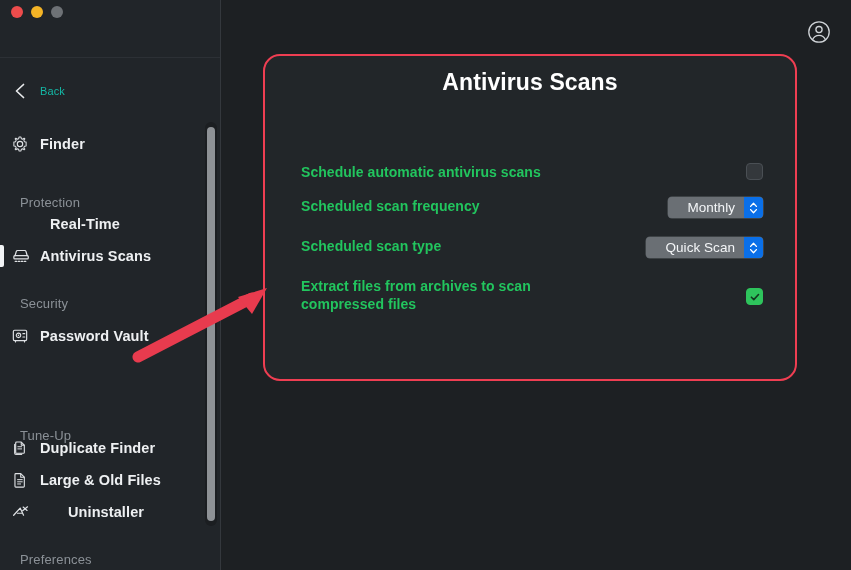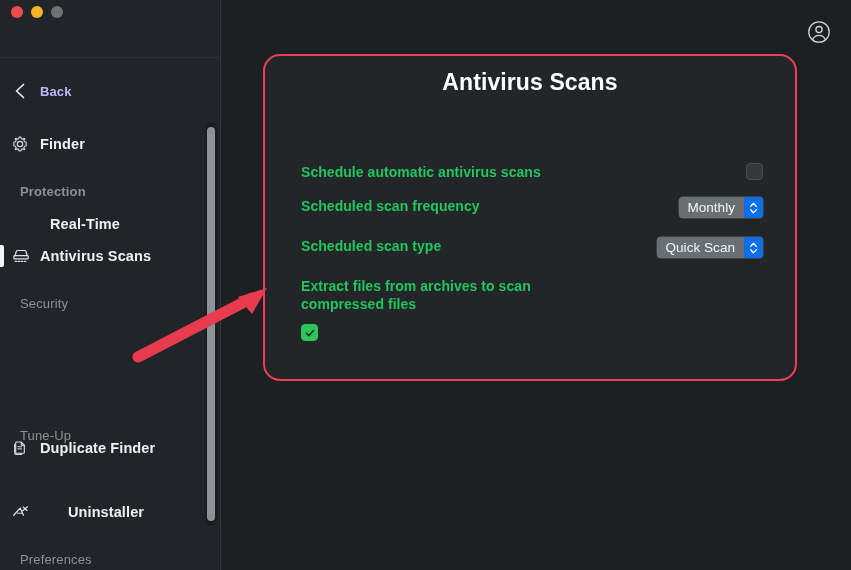--- a/index.html
+++ b/index.html
@@ -56,23 +56,23 @@
     display: flex;
     align-items: center;
     cursor: pointer;
   }
   #back-row .chev {
     width: 40px;
     display: flex; align-items: center; justify-content: center;
     color: #e8eaec;
   }
   #back-row .lbl {
-    font-size: 13px;
-    font-weight: bold;
-    color: #c4b5fd;
+    font-size: 11px;
+    font-weight: normal;
+    color: #14b8a6;
     letter-spacing: 0.1px;
   }
 
   .nav-item {
     position: absolute;
     left: 0;
     width: 220px;
     height: 30px;
     display: flex;
     align-items: center;
@@ -214,21 +214,21 @@
     height: 21px;
     border-radius: 4px;
     overflow: hidden;
     background: #6a6f74;
     cursor: pointer;
     box-shadow: 0 0 0 0.5px #595e63;
   }
   .popup .txt {
     display: flex;
     align-items: center;
-    padding: 0 9px 0 8px;
+    padding: 0 9px 0 19px;
     font-size: 13.5px;
     color: #f4f6f8;
     white-space: nowrap;
     letter-spacing: 0.05px;
   }
   .popup .arrows {
     width: 19px;
     background: #0a6fe8;
     display: flex;
     align-items: center;
@@ -271,55 +271,77 @@
     <div class="nav-item" style="top:129px;">
       <span class="ico">
         <svg width="18" height="18" viewBox="0 0 20 20" fill="none">
           <circle cx="10" cy="10" r="3" stroke="currentColor" stroke-width="1.3"></circle>
           <path d="M10 2.2 L11.1 2.2 L11.45 4.05 A6.2 6.2 0 0 1 13.1 4.75 L14.6 3.6 L15.4 4.4 L14.25 5.9 A6.2 6.2 0 0 1 14.95 7.55 L16.8 7.9 L16.8 9 L16.8 11 L16.8 12.1 L14.95 12.45 A6.2 6.2 0 0 1 14.25 14.1 L15.4 15.6 L14.6 16.4 L13.1 15.25 A6.2 6.2 0 0 1 11.45 15.95 L11.1 17.8 L10 17.8 L8.9 17.8 L8.55 15.95 A6.2 6.2 0 0 1 6.9 15.25 L5.4 16.4 L4.6 15.6 L5.75 14.1 A6.2 6.2 0 0 1 5.05 12.45 L3.2 12.1 L3.2 11 L3.2 9 L3.2 7.9 L5.05 7.55 A6.2 6.2 0 0 1 5.75 5.9 L4.6 4.4 L5.4 3.6 L6.9 4.75 A6.2 6.2 0 0 1 8.55 4.05 L8.9 2.2 Z" stroke="currentColor" stroke-width="1.15" stroke-linejoin="round"></path>
         </svg>
       </span>
       <span class="lbl">Finder</span>
     </div>
 
-    <div class="nav-group" style="top:184px;font-weight:bold;">Protection</div>
+    <div class="nav-group" style="top:195px;">Protection</div>
 
     <div class="nav-item no-icon" style="top:209px;">
       <span class="lbl">Real-Time</span>
     </div>
 
     <div id="sel-indicator"></div>
     <div class="nav-item" style="top:241px;">
       <span class="ico">
         <svg width="19" height="18" viewBox="0 0 20 19" fill="none">
           <path d="M4.2 9.2 L5.6 4.6 A1.3 1.3 0 0 1 6.85 3.7 L14.5 3.7 A1.3 1.3 0 0 1 15.75 4.6 L17.1 9.2" stroke="currentColor" stroke-width="1.3" stroke-linejoin="round" stroke-linecap="round"></path>
           <rect x="3" y="9.2" width="15.2" height="3.4" rx="1" stroke="currentColor" stroke-width="1.3"></rect>
           <path d="M4.4 15.2 h1.6 M7.6 15.2 h1.6 M10.8 15.2 h1.6 M14 15.2 h1.6" stroke="currentColor" stroke-width="1.25" stroke-linecap="round"></path>
         </svg>
       </span>
       <span class="lbl">Antivirus Scans</span>
     </div>
 
     <div class="nav-group" style="top:296px;">Security</div>
 
+    <div class="nav-item" style="top:321px;">
+      <span class="ico">
+        <svg width="18" height="18" viewBox="0 0 20 20" fill="none">
+          <rect x="2.6" y="3.6" width="14.8" height="11.5" rx="1.4" stroke="currentColor" stroke-width="1.3"></rect>
+          <circle cx="8.3" cy="9.3" r="2.5" stroke="currentColor" stroke-width="1.2"></circle>
+          <circle cx="8.3" cy="9.3" r="0.85" fill="currentColor"></circle>
+          <path d="M13.2 7.4 h2.1 M13.2 11.2 h2.1" stroke="currentColor" stroke-width="1.2" stroke-linecap="round"></path>
+          <path d="M5 15.1 v1.6 M15 15.1 v1.6" stroke="currentColor" stroke-width="1.3" stroke-linecap="round"></path>
+        </svg>
+      </span>
+      <span class="lbl">Password Vault</span>
+    </div>
 
     <div class="nav-group" style="top:428px;">Tune-Up</div>
 
     <div class="nav-item" style="top:433px;">
       <span class="ico">
         <svg width="18" height="18" viewBox="0 0 20 20" fill="none">
           <path d="M6.2 3.4 h5.2 l3.4 3.4 v8.1 a1 1 0 0 1 -1 1 h-7.6 a1 1 0 0 1 -1 -1 v-10.5 a1 1 0 0 1 1 -1 z" stroke="currentColor" stroke-width="1.25" stroke-linejoin="round"></path>
           <path d="M11.4 3.4 v3.4 h3.4" stroke="currentColor" stroke-width="1.2" stroke-linejoin="round"></path>
           <path d="M4 6 v9.6 a1.5 1.5 0 0 0 1.5 1.5 h6.4" stroke="currentColor" stroke-width="1.2" stroke-linecap="round" opacity="0.95"></path>
           <path d="M7.6 8.6 h4.2 M7.6 11 h4.2" stroke="currentColor" stroke-width="1.1" stroke-linecap="round"></path>
         </svg>
       </span>
       <span class="lbl">Duplicate Finder</span>
     </div>
 
+    <div class="nav-item" style="top:465px;">
+      <span class="ico">
+        <svg width="18" height="18" viewBox="0 0 20 20" fill="none">
+          <path d="M5.4 2.9 h5.4 l4 4 v10 a1 1 0 0 1 -1 1 h-8.4 a1 1 0 0 1 -1 -1 v-13 a1 1 0 0 1 1 -1 z" stroke="currentColor" stroke-width="1.25" stroke-linejoin="round"></path>
+          <path d="M10.8 2.9 v4 h4" stroke="currentColor" stroke-width="1.2" stroke-linejoin="round"></path>
+          <path d="M7.3 9.6 h5.2 M7.3 12 h5.2 M7.3 14.4 h3.4" stroke="currentColor" stroke-width="1.1" stroke-linecap="round"></path>
+        </svg>
+      </span>
+      <span class="lbl">Large &amp; Old Files</span>
+    </div>
 
     <div class="nav-item" style="top:497px;gap:28px;">
       <span class="ico">
         <svg width="19" height="18" viewBox="0 0 20 20" fill="none">
           <path d="M2.4 13.6 L9.6 5.6 L13.4 13.6" stroke="currentColor" stroke-width="1.35" stroke-linejoin="round" stroke-linecap="round"></path>
           <path d="M6.6 11.4 h5" stroke="currentColor" stroke-width="1.25" stroke-linecap="round"></path>
           <path d="M12.4 8.6 L17.8 4.2" stroke="currentColor" stroke-width="1.35" stroke-linecap="round"></path>
           <path d="M12.9 4.5 L17.3 8.3" stroke="currentColor" stroke-width="1.35" stroke-linecap="round"></path>
         </svg>
       </span>
@@ -376,21 +398,21 @@
           <span class="arrows">
             <svg width="9" height="14" viewBox="0 0 9 14" fill="none">
               <path d="M1.6 5.4 L4.5 2.3 L7.4 5.4" stroke="currentColor" stroke-width="1.35" stroke-linecap="round" stroke-linejoin="round"></path>
               <path d="M1.6 8.6 L4.5 11.7 L7.4 8.6" stroke="currentColor" stroke-width="1.35" stroke-linecap="round" stroke-linejoin="round"></path>
             </svg>
           </span>
         </div>
       </div>
     </div>
 
-    <div class="row" style="top:221px;flex-direction:column;">
+    <div class="row" style="top:221px;">
       <div class="label" style="max-width:250px;">Extract files from archives to scan compressed files</div>
       <div class="ctrl-wrap" style="padding-top:11px;">
         <div class="cbx on">
           <svg width="12" height="12" viewBox="0 0 12 12" fill="none">
             <path d="M2.4 6.2 L4.8 8.6 L9.5 3.5" stroke="#12381f" stroke-width="1.6" stroke-linecap="round" stroke-linejoin="round"></path>
           </svg>
         </div>
       </div>
     </div>
   </div>

